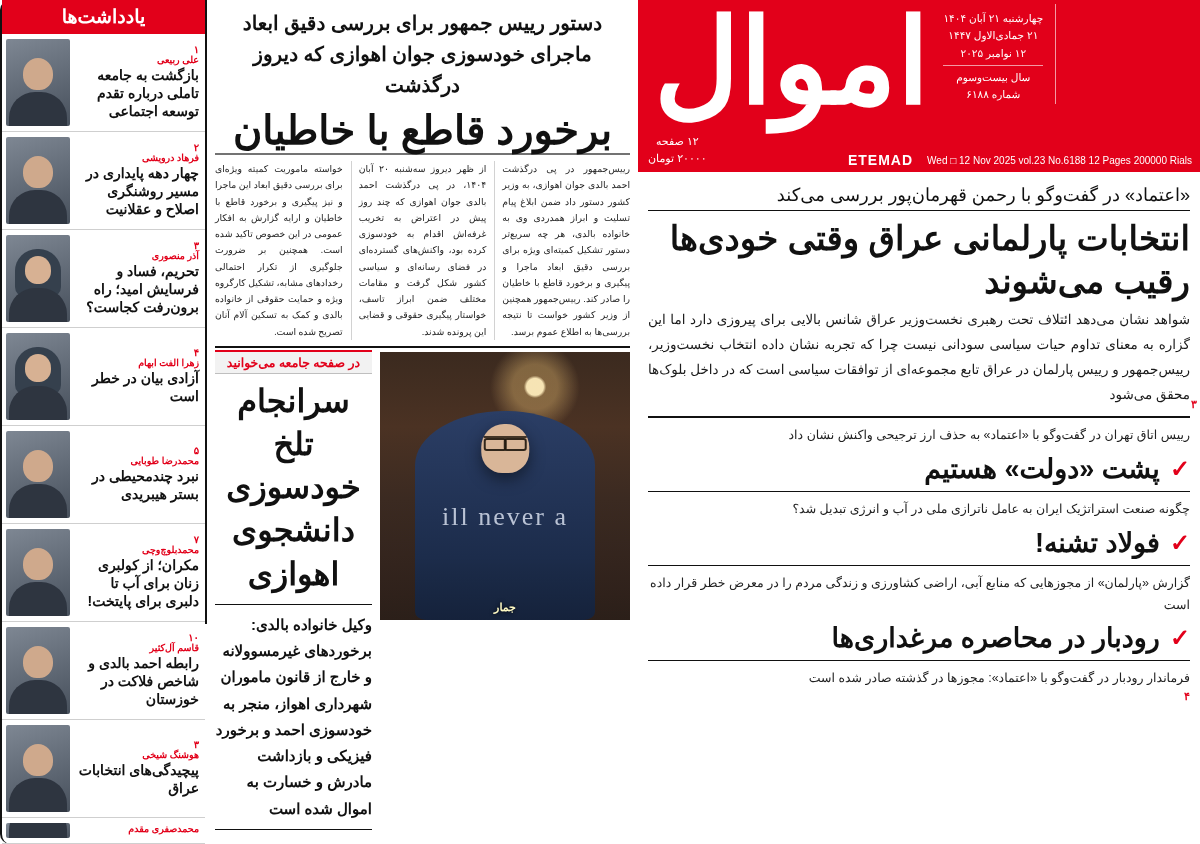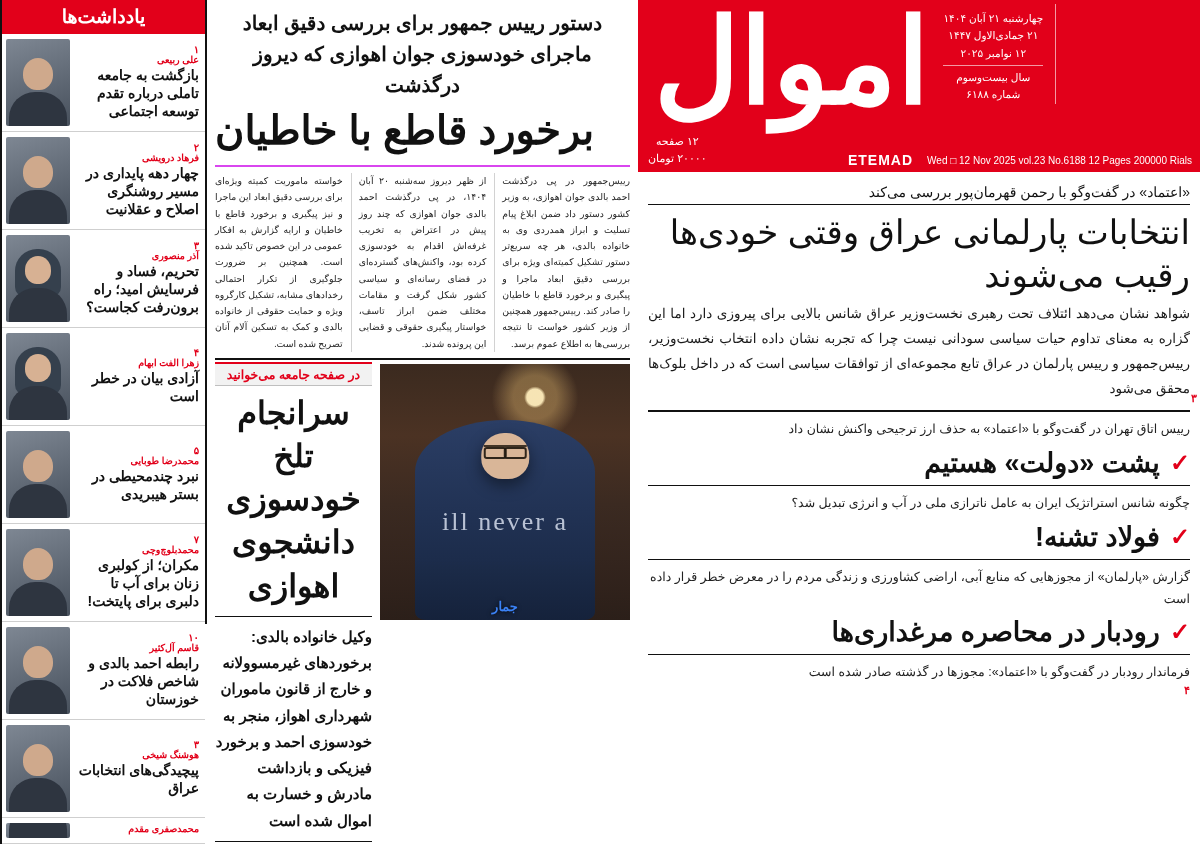--- a/index.html
+++ b/index.html
@@ -18,20 +18,21 @@
   }
 
   
   .notes-col {
     width: 205px;
     height: 844px;
     border-left: 2px solid #111;
     display: flex;
     flex-direction: column;
     padding: 0;
+    border-radius: 10px;
   }
   .notes-head {
     background: #e2001a;
     color: #fff;
     text-align: center;
     font-size: 19px;
     font-weight: bold;
     padding: 5px 0 6px 0;
     letter-spacing: -0.5px;
   }
@@ -115,25 +116,25 @@
     font-weight: bold;
     line-height: 1.55;
     text-align: center;
     color: #111;
     padding: 2px 2px 6px 2px;
     letter-spacing: -0.5px;
   }
   .main-head {
     font-size: 40px;
     font-weight: bold;
-    text-align: left;
+    text-align: center;
     color: #111;
     letter-spacing: -1.5px;
-    padding-bottom: 12px;
-    border-bottom: 2px solid #d946ef;
+    padding-bottom: 0;
+    border-bottom: 2px solid #737373;
     margin-bottom: 6px;
   }
   .lede-row {
     display: flex;
     flex-direction: row;
     gap: 8px;
     border-bottom: 2px solid #111;
     padding-bottom: 6px;
   }
   .lede-col {
@@ -205,22 +206,22 @@
     font-size: 26px;
     letter-spacing: 2px;
     opacity: .88;
     direction: ltr;
   }
   .photo-credit {
     position: absolute;
     bottom: 6px;
     left: 50%;
     transform: translateX(-50%);
-    color: #3b82f6;
-    font-size: 13px;
+    color: #fef9c3;
+    font-size: 11px;
     font-weight: bold;
     background: rgba(255,255,255,0.0);
     text-shadow: 0 0 4px rgba(0,0,0,.8);
   }
 
   
   .left-col {
     width: 562px;
     height: 844px;
     display: flex;
@@ -269,30 +270,30 @@
   }
   .masthead-latin .brand { font-size: 14px; font-weight: bold; letter-spacing: 1px; }
   .price-box {
     position: absolute;
     bottom: 6px; left: 10px;
     color: #fff; font-size: 11px; text-align: center; line-height: 1.5;
   }
 
   .left-body { flex: 1 1 auto; padding: 6px 10px 4px 10px; display: flex; flex-direction: column; }
   .eyebrow {
-    font-size: 14px;
+    font-size: 18px;
     text-align: right;
     color: #111;
     padding: 6px 0 4px 0;
     border-bottom: 1px solid #111;
     margin-bottom: 6px;
   }
   .lead-head {
     font-size: 34px;
-    font-weight: normal;
+    font-weight: bold;
     line-height: 1.25;
     letter-spacing: -1px;
     color: #111;
     padding-bottom: 6px;
   }
   .lead-body {
     font-size: 13.5px;
     line-height: 1.85;
     text-align: justify;
     color: #1a1a1a;
@@ -423,21 +424,21 @@
 
       <div class="teaser">
         <div class="teaser-sub">رییس اتاق تهران در گفت‌وگو با «اعتماد» به حذف ارز ترجیحی واکنش نشان داد</div>
         <div class="teaser-head">
           <span class="check">✓</span>
           <span class="title">پشت «دولت» هستیم</span>
         </div>
       </div>
 
       <div class="teaser">
-        <div class="teaser-sub">چگونه شانس استراتژیک ایران به عامل ناترازی ملی در آب و انرژی تبدیل شد؟</div>
+        <div class="teaser-sub">چگونه صنعت استراتژیک ایران به عامل ناترازی ملی در آب و انرژی تبدیل شد؟</div>
         <div class="teaser-head">
           <span class="check">✓</span>
           <span class="title">فولاد تشنه!</span>
         </div>
       </div>
 
       <div class="teaser">
         <div class="teaser-sub">گزارش «پارلمان» از مجوزهایی که منابع آبی، اراضی کشاورزی و زندگی مردم را در معرض خطر قرار داده است</div>
         <div class="teaser-head">
           <span class="check">✓</span>

